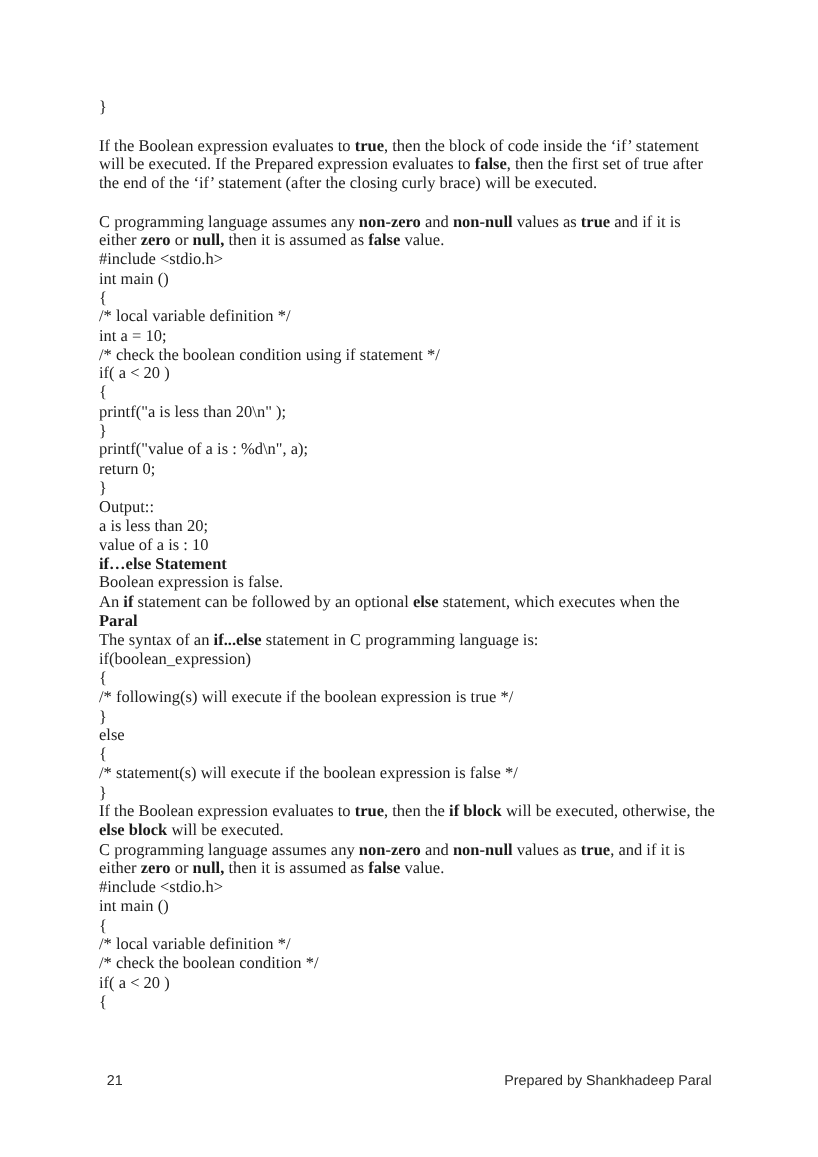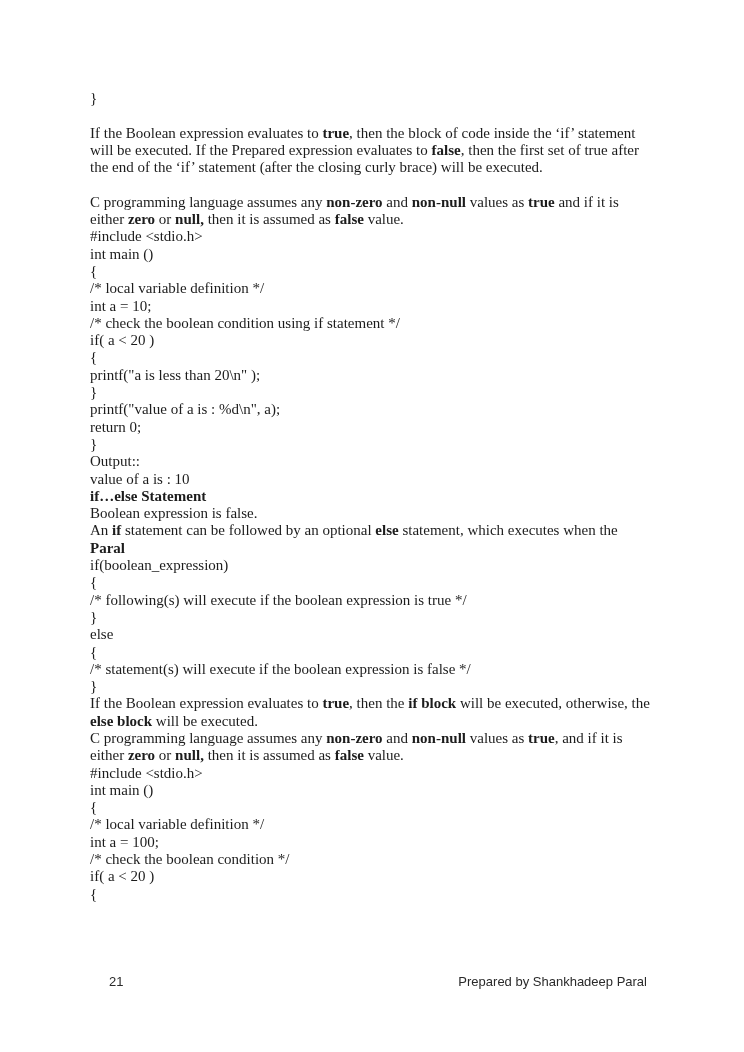--- a/index.html
+++ b/index.html
@@ -37,21 +37,20 @@
     top: 974px;
     width: 744px;
     font-family: "Liberation Sans", sans-serif;
     font-size: 13px;
     color: #2a2a2a;
   }
   .footer .pagenum {
     position: absolute;
     left: 97px;
     top: 0;
-    margin-left: 12px;
   }
   .footer .credit {
     position: absolute;
     right: 97px;
     top: 0;
   }
 </style>
 </head>
 <body>
 
@@ -72,42 +71,43 @@
       <div class="line"><span>int a = 10;</span></div>
       <div class="line"><span>/* check the boolean condition using if statement */</span></div>
       <div class="line"><span>if( a &lt; 20 )</span></div>
       <div class="line"><span>{</span></div>
       <div class="line"><span>printf("a is less than 20\n" );</span></div>
       <div class="line"><span>}</span></div>
       <div class="line"><span>printf("value of a is : %d\n", a);</span></div>
       <div class="line"><span>return 0;</span></div>
       <div class="line"><span>}</span></div>
       <div class="line"><span>Output::</span></div>
+      <div class="line"><span>a is less than 20;</span></div>
       <div class="line"><span>value of a is : 10</span></div>
       <div class="line"><span class="b">if…else Statement</span></div>
       <div class="line"><span>Boolean expression is false.</span></div>
       <div class="line"><span>An </span><span class="b">if</span><span> statement can be followed by an optional </span><span class="b">else</span><span> statement, which executes when the</span></div>
       <div class="line"><span class="b">Paral</span></div>
+      <div class="line"><span>The syntax of an </span><span class="b">if...else</span><span> statement in C programming language is:</span></div>
       <div class="line"><span>if(boolean_expression)</span></div>
       <div class="line"><span>{</span></div>
       <div class="line"><span>/* following(s) will execute if the boolean expression is true */</span></div>
       <div class="line"><span>}</span></div>
       <div class="line"><span>else</span></div>
       <div class="line"><span>{</span></div>
       <div class="line"><span>/* statement(s) will execute if the boolean expression is false */</span></div>
       <div class="line"><span>}</span></div>
       <div class="line"><span>If the Boolean expression evaluates to </span><span class="b">true</span><span>, then the </span><span class="b">if block</span><span> will be executed, otherwise, the</span></div>
       <div class="line"><span class="b">else block</span><span> will be executed.</span></div>
       <div class="line"><span>C programming language assumes any </span><span class="b">non-zero</span><span> and </span><span class="b">non-null</span><span> values as </span><span class="b">true</span><span>, and if it is</span></div>
       <div class="line"><span>either </span><span class="b">zero</span><span> or </span><span class="b">null,</span><span> then it is assumed as </span><span class="b">false</span><span> value.</span></div>
       <div class="line"><span>#include &lt;stdio.h&gt;</span></div>
       <div class="line"><span>int main ()</span></div>
       <div class="line"><span>{</span></div>
       <div class="line"><span>/* local variable definition */</span></div>
-      <div class="line"><span>int a = 100;</span></div>
       <div class="line"><span>/* check the boolean condition */</span></div>
       <div class="line"><span>if( a &lt; 20 )</span></div>
       <div class="line"><span>{</span></div>
     </div>
 
   <div class="footer">
     <span class="pagenum">21</span>
     <span class="credit">Prepared by Shankhadeep Paral</span>
   </div>
 </div>

